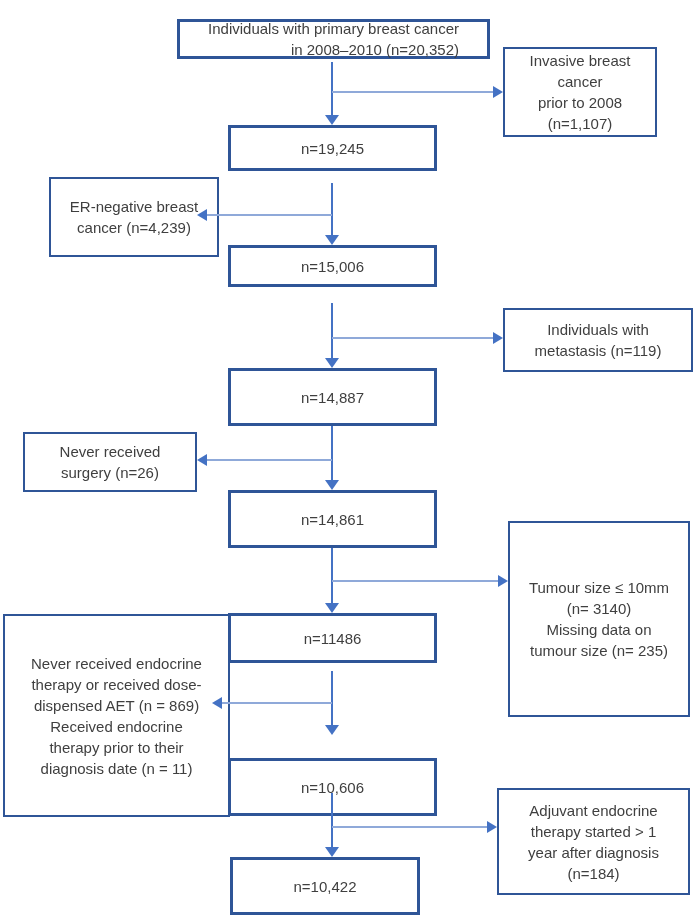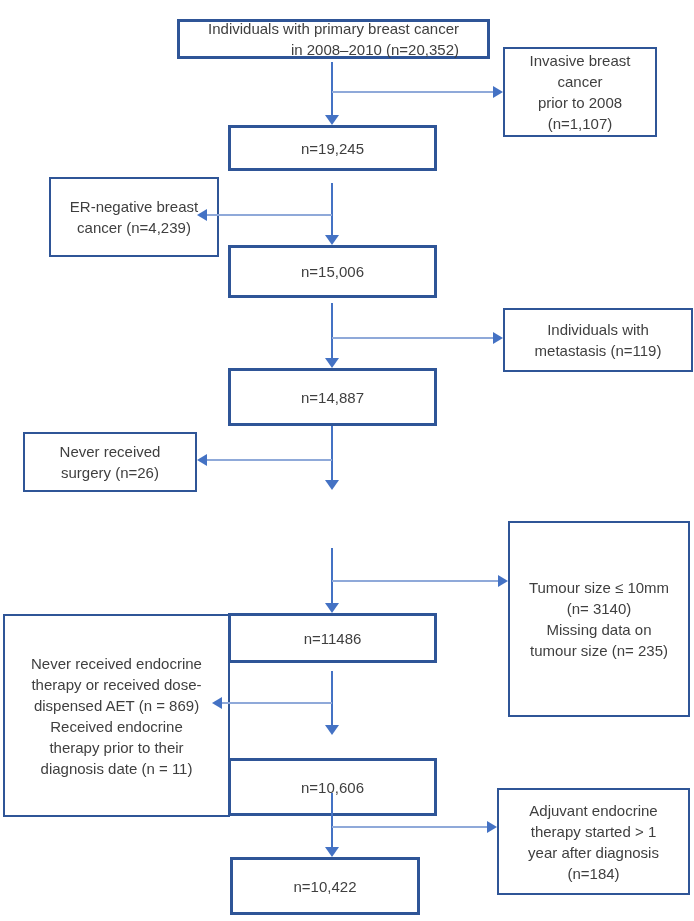--- a/index.html
+++ b/index.html
@@ -68,24 +68,25 @@
 </head>
 <body>
 
 <div class="canvas">
 
   <div class="box main-box" style="left:177px; top:19px;   width:313px; height:40px;text-align:right;">Individuals with primary breast cancer
 in 2008–2010 (n=20,352)</div>
 
   <div class="box main-box" style="left:228px; top:125px; width:209px; height:46px;">n=19,245</div>
 
-  <div class="box main-box" style="left:228px; top:245px; width:209px; height:53px;">n=15,006</div>
+  <div class="box main-box" style="left:228px; top:245px; width:209px; height:42px;">n=15,006</div>
 
   <div class="box main-box" style="left:228px; top:368px; width:209px; height:58px;">n=14,887</div>
 
+  <div class="box main-box" style="left:228px; top:490px; width:209px; height:58px;">n=14,861</div>
 
   <div class="box main-box" style="left:228px; top:613px; width:209px; height:50px;">n=11486</div>
 
   <div class="box main-box" style="left:228px; top:735px; width:209px; height:58px;margin-top:23px;">n=10,606</div>
 
   <div class="box main-box" style="left:230px; top:857px; width:190px; height:58px;">n=10,422</div>
 
   <div class="box side-box" style="left:503px; top:47px;  width:154px; height:90px;">Invasive breast cancer
 prior to 2008 (n=1,107)</div>
 

